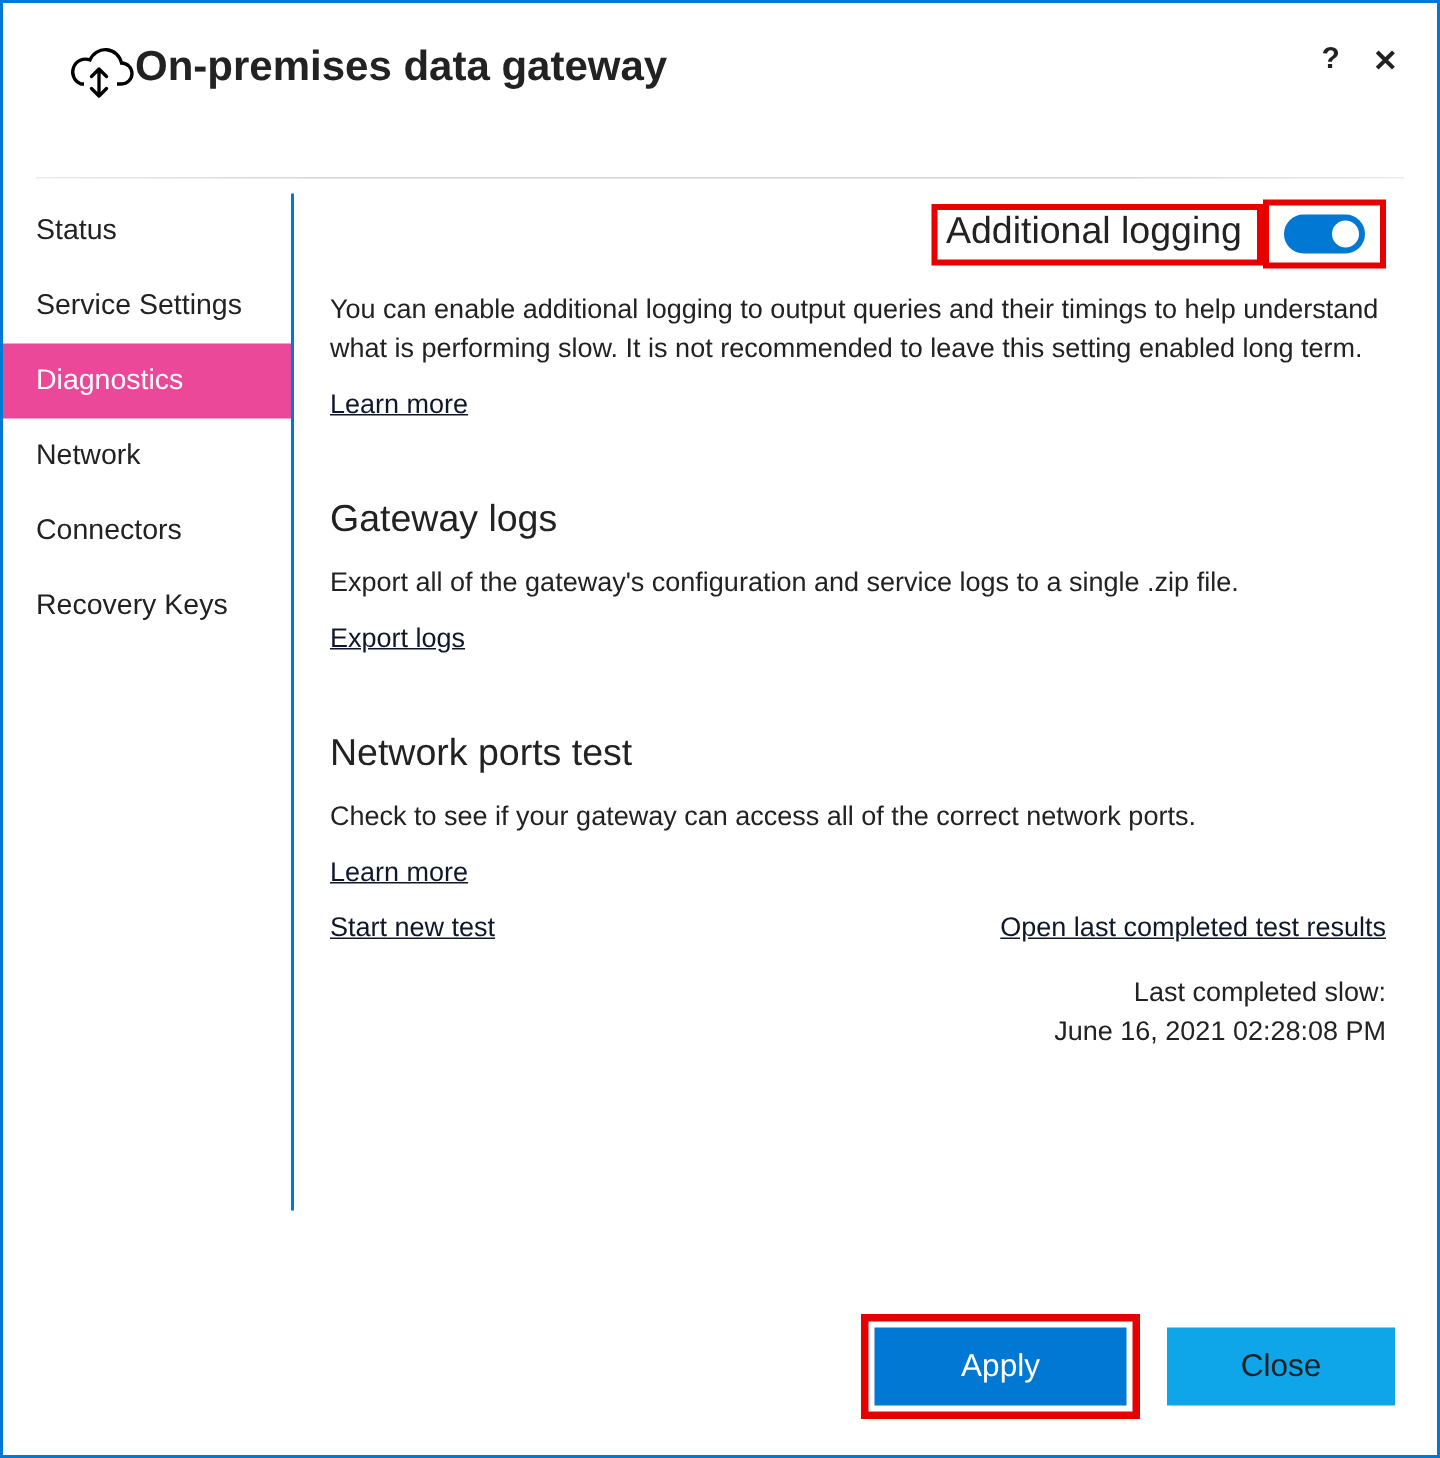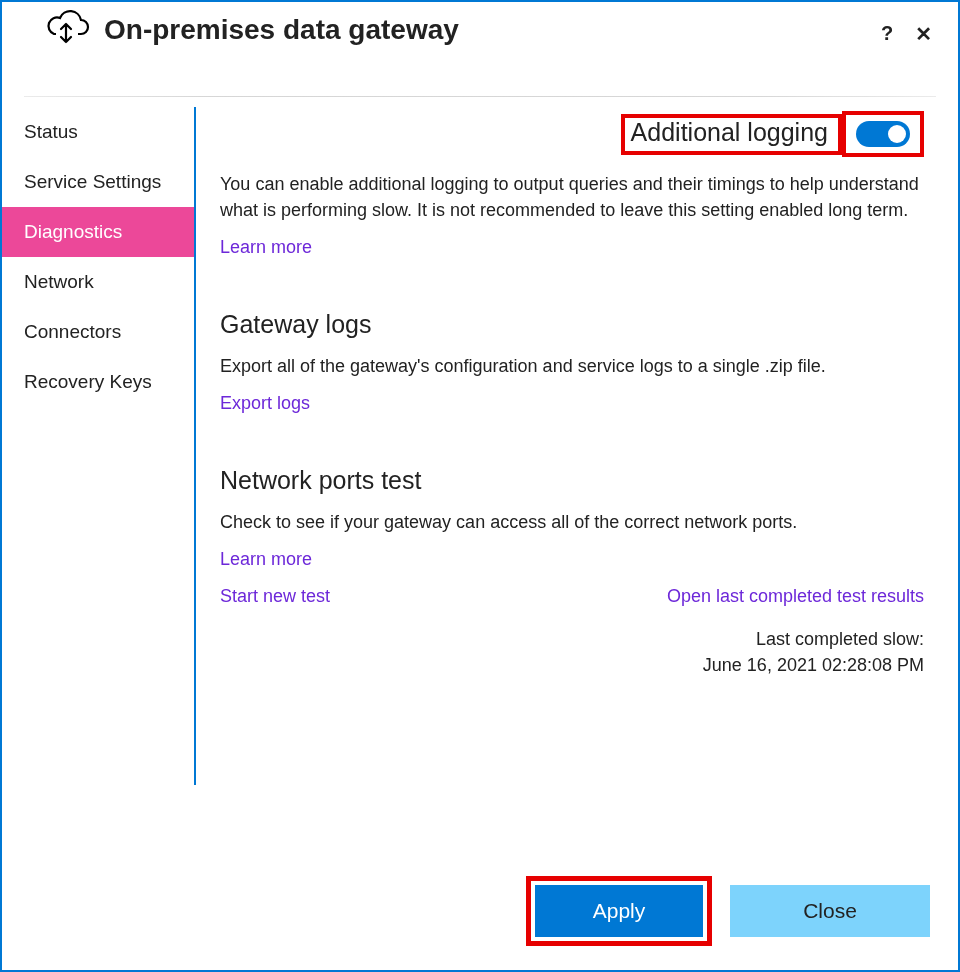--- a/index.html
+++ b/index.html
@@ -9,23 +9,22 @@
     background: #fff;
     width: 960px;
     height: 972px;
     border: 2px solid #0078d4;
     position: relative;
     font-size: 17px;
     color: #222;
   }
   .titlebar {
     display: flex;
-    align-items: flex-end;
-    padding: 4px 20px 8px 40px;
-    gap: 14px;
+    align-items: flex-start;
+    padding: 26px 20px 8px 40px;
   }
   .cloud-icon svg { display: block; }
   .title {
     font-size: 28px;
     font-weight: 600;
     color: #222;
   }
   .title-actions {
     margin-left: auto;
     display: flex;
@@ -93,21 +92,22 @@
     padding: 0 10px 4px 6px;
     display: inline-block;
   }
   .desc {
     margin-top: 14px;
     font-size: 18px;
     line-height: 1.45;
     color: #222;
   }
   .link {
-    color: #6d28d9;
+    color: #0f172a;
+    text-decoration: underline;
     margin-top: 14px;
     display: inline-block;
     font-size: 18px;
     cursor: pointer;
   }
   .toggle {
     width: 54px;
     height: 26px;
     border-radius: 14px;
     background: #0078d4;
@@ -151,23 +151,23 @@
     display: inline-flex;
     align-items: center;
     justify-content: center;
   }
   .btn-primary {
     background: #0078d4;
     color: #fff;
     width: 168px;
   }
   .btn-secondary {
-    background: #7dd3fc;
-    color: #222;
-    width: 200px;
+    background: #0ea5e9;
+    color: #222;
+    width: 152px;
   }
   .apply-wrap {
     border: 5px solid #e60000;
     padding: 4px;
   }
 </style>
 </head>
 <body>
 
 <div class="titlebar">

